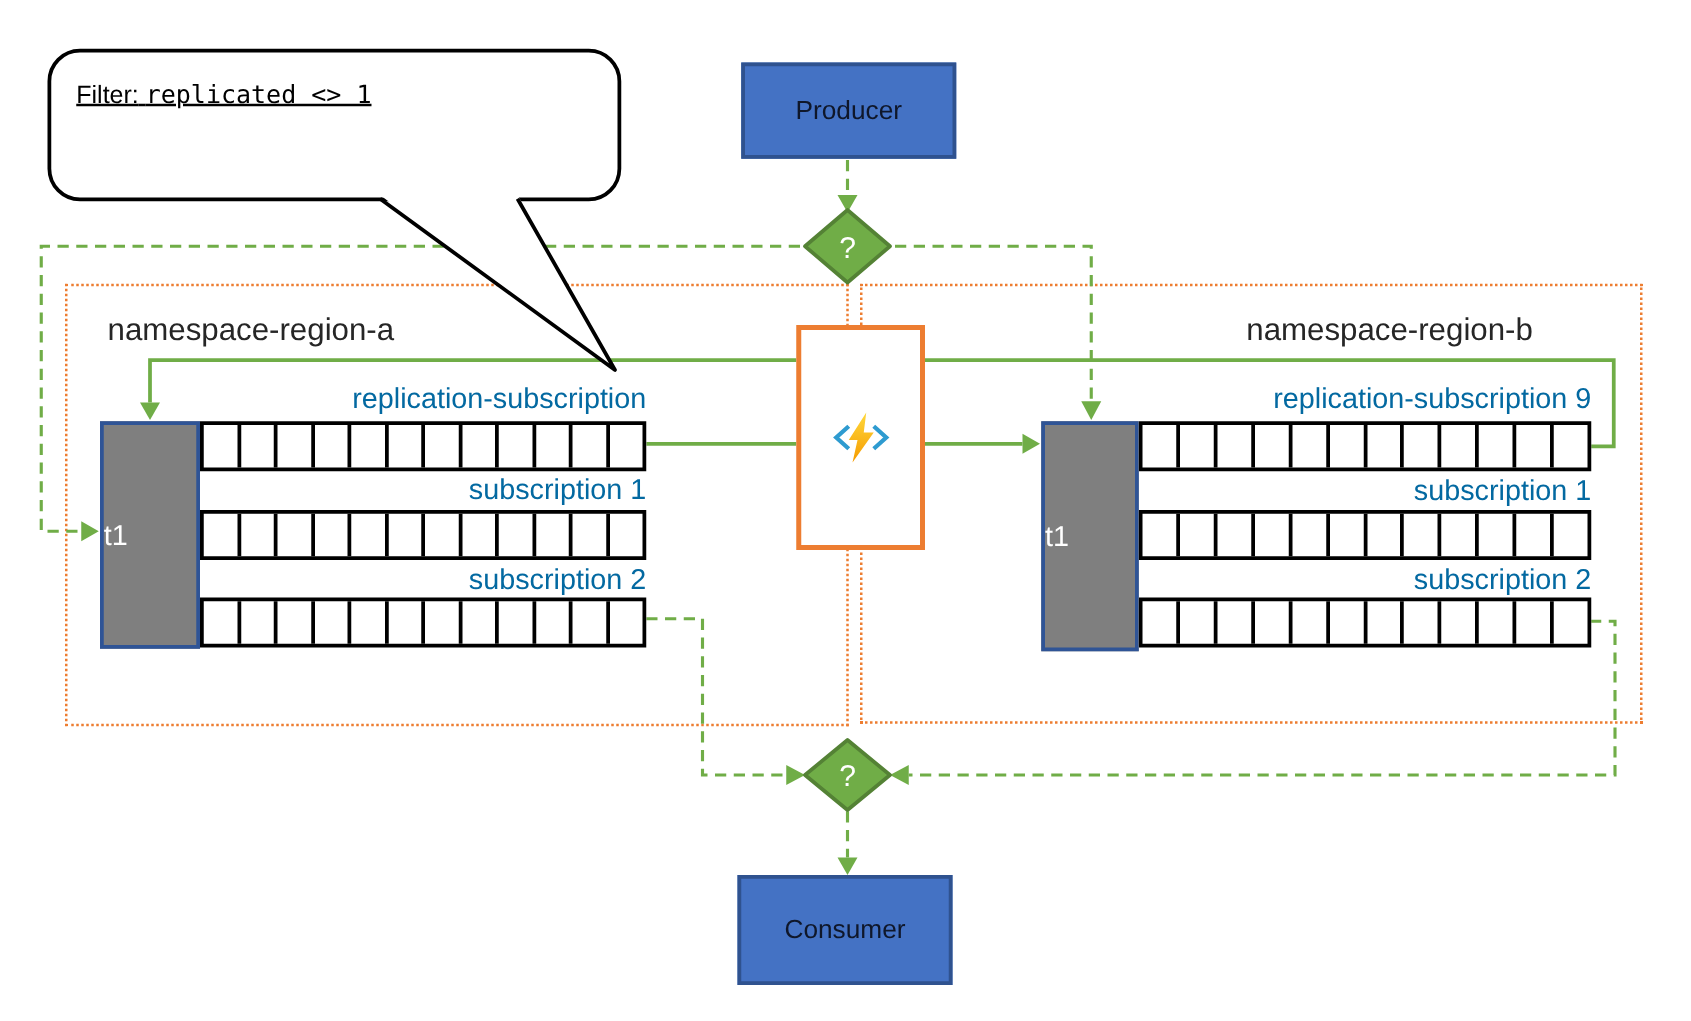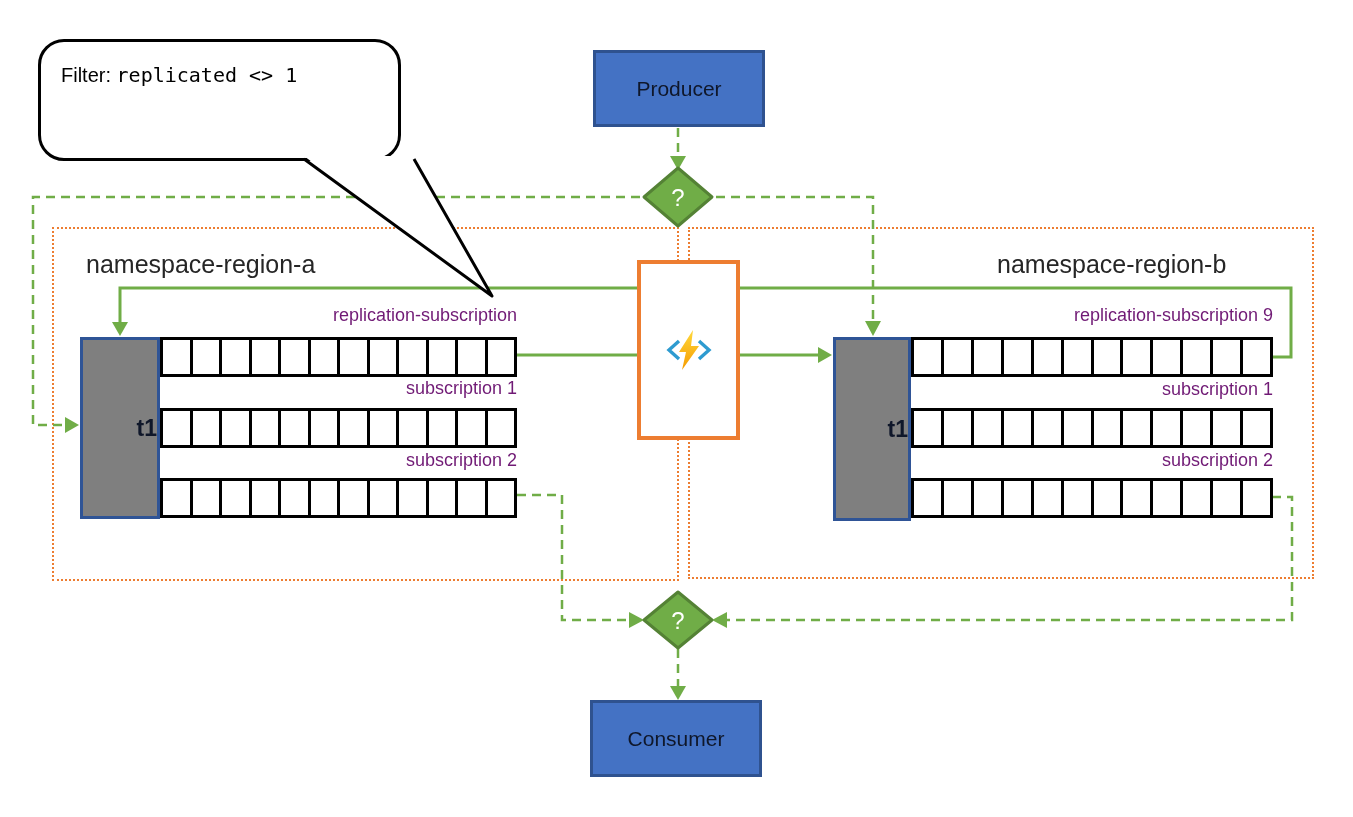--- a/index.html
+++ b/index.html
@@ -12,62 +12,62 @@
   #region-b{left:688px;top:227px;width:622px;height:348px;}
 
   .region-label{position:absolute;font-size:25px;color:#262626;z-index:3;white-space:nowrap;}
   #label-a{left:86px;top:250px;}
   #label-b{left:997px;top:250px;}
 
   
   #wires{position:absolute;left:0;top:0;z-index:2;}
 
   
-  .topic{position:absolute;background:#7F7F7F;border:3px solid #2F5496;color:#0f172a;
-         display:flex;align-items:center;justify-content:flex-end;font-size:23px;
-         box-sizing:border-box;z-index:3;font-weight:bold;}
+  .topic{position:absolute;background:#7F7F7F;border:3px solid #2F5496;color:#ffffff;
+         display:flex;align-items:center;justify-content:flex-start;font-size:23px;
+         box-sizing:border-box;z-index:3;}
   #topic-a{left:80px;top:337px;width:80px;height:182px;}
   #topic-b{left:833px;top:337px;width:78px;height:184px;}
 
   
   .seg-row{position:absolute;height:40px;border:3px solid #000;background:#fff;
            display:flex;box-sizing:border-box;z-index:3;}
   #row-a1{left:160px;top:337px;width:357px;}
   #row-a2{left:160px;top:408px;width:357px;}
   #row-a3{left:160px;top:478px;width:357px;}
   #row-b1{left:911px;top:337px;width:362px;}
   #row-b2{left:911px;top:408px;width:362px;}
   #row-b3{left:911px;top:478px;width:362px;}
   .cell{flex:1;border-right:3px solid #000;}
   .cell:last-child{border-right:none;}
 
-  .sub-label{position:absolute;font-size:18px;color:#701a75;z-index:3;white-space:nowrap;}
+  .sub-label{position:absolute;font-size:23px;color:#0369a1;z-index:3;white-space:nowrap;}
   #lbl-a1{right:836px;top:305px;}
   #lbl-a2{right:836px;top:378px;}
   #lbl-a3{right:836px;top:450px;}
   #lbl-b1{right:80px;top:305px;}
   #lbl-b2{right:80px;top:379px;}
   #lbl-b3{right:80px;top:450px;}
 
   
   .endpoint{position:absolute;background:#4472C4;border:3px solid #2F528F;color:#0f172a;
             font-size:21px;display:flex;align-items:center;justify-content:center;
             box-sizing:border-box;z-index:3;}
   #producer{left:593px;top:50px;width:172px;height:77px;}
-  #consumer{left:590px;top:700px;width:172px;height:77px;text-align:center;}
+  #consumer{left:590px;top:700px;width:172px;height:88px;text-align:center;}
 
   
   #function-box{position:absolute;left:637px;top:260px;width:103px;height:180px;
                 background:#fff;border:4px solid #ED7D31;box-sizing:border-box;
                 display:flex;align-items:center;justify-content:center;z-index:3;}
 
   
-  #callout{position:absolute;left:38px;top:39px;width:363px;height:122px;background:#fff;
+  #callout{position:absolute;left:38px;top:39px;width:459px;height:122px;background:#fff;
            border:3px solid #000;border-radius:26px;box-sizing:border-box;
-           padding:17px 0 0 20px;z-index:4;}
+           padding:17px 0 0 20px;z-index:4;text-decoration:underline;}
   .callout-line{font-size:20px;line-height:32px;color:#000;white-space:nowrap;}
   .callout-code{font-family:"DejaVu Sans Mono","Liberation Mono",monospace;font-size:20px;}
   #tail-svg{position:absolute;left:0;top:0;z-index:5;pointer-events:none;}
 
   .qmark{font-family:"Liberation Sans",sans-serif;font-size:24px;fill:#fff;}
 </style>
 </head>
 <body>
 
 <div id="canvas">

